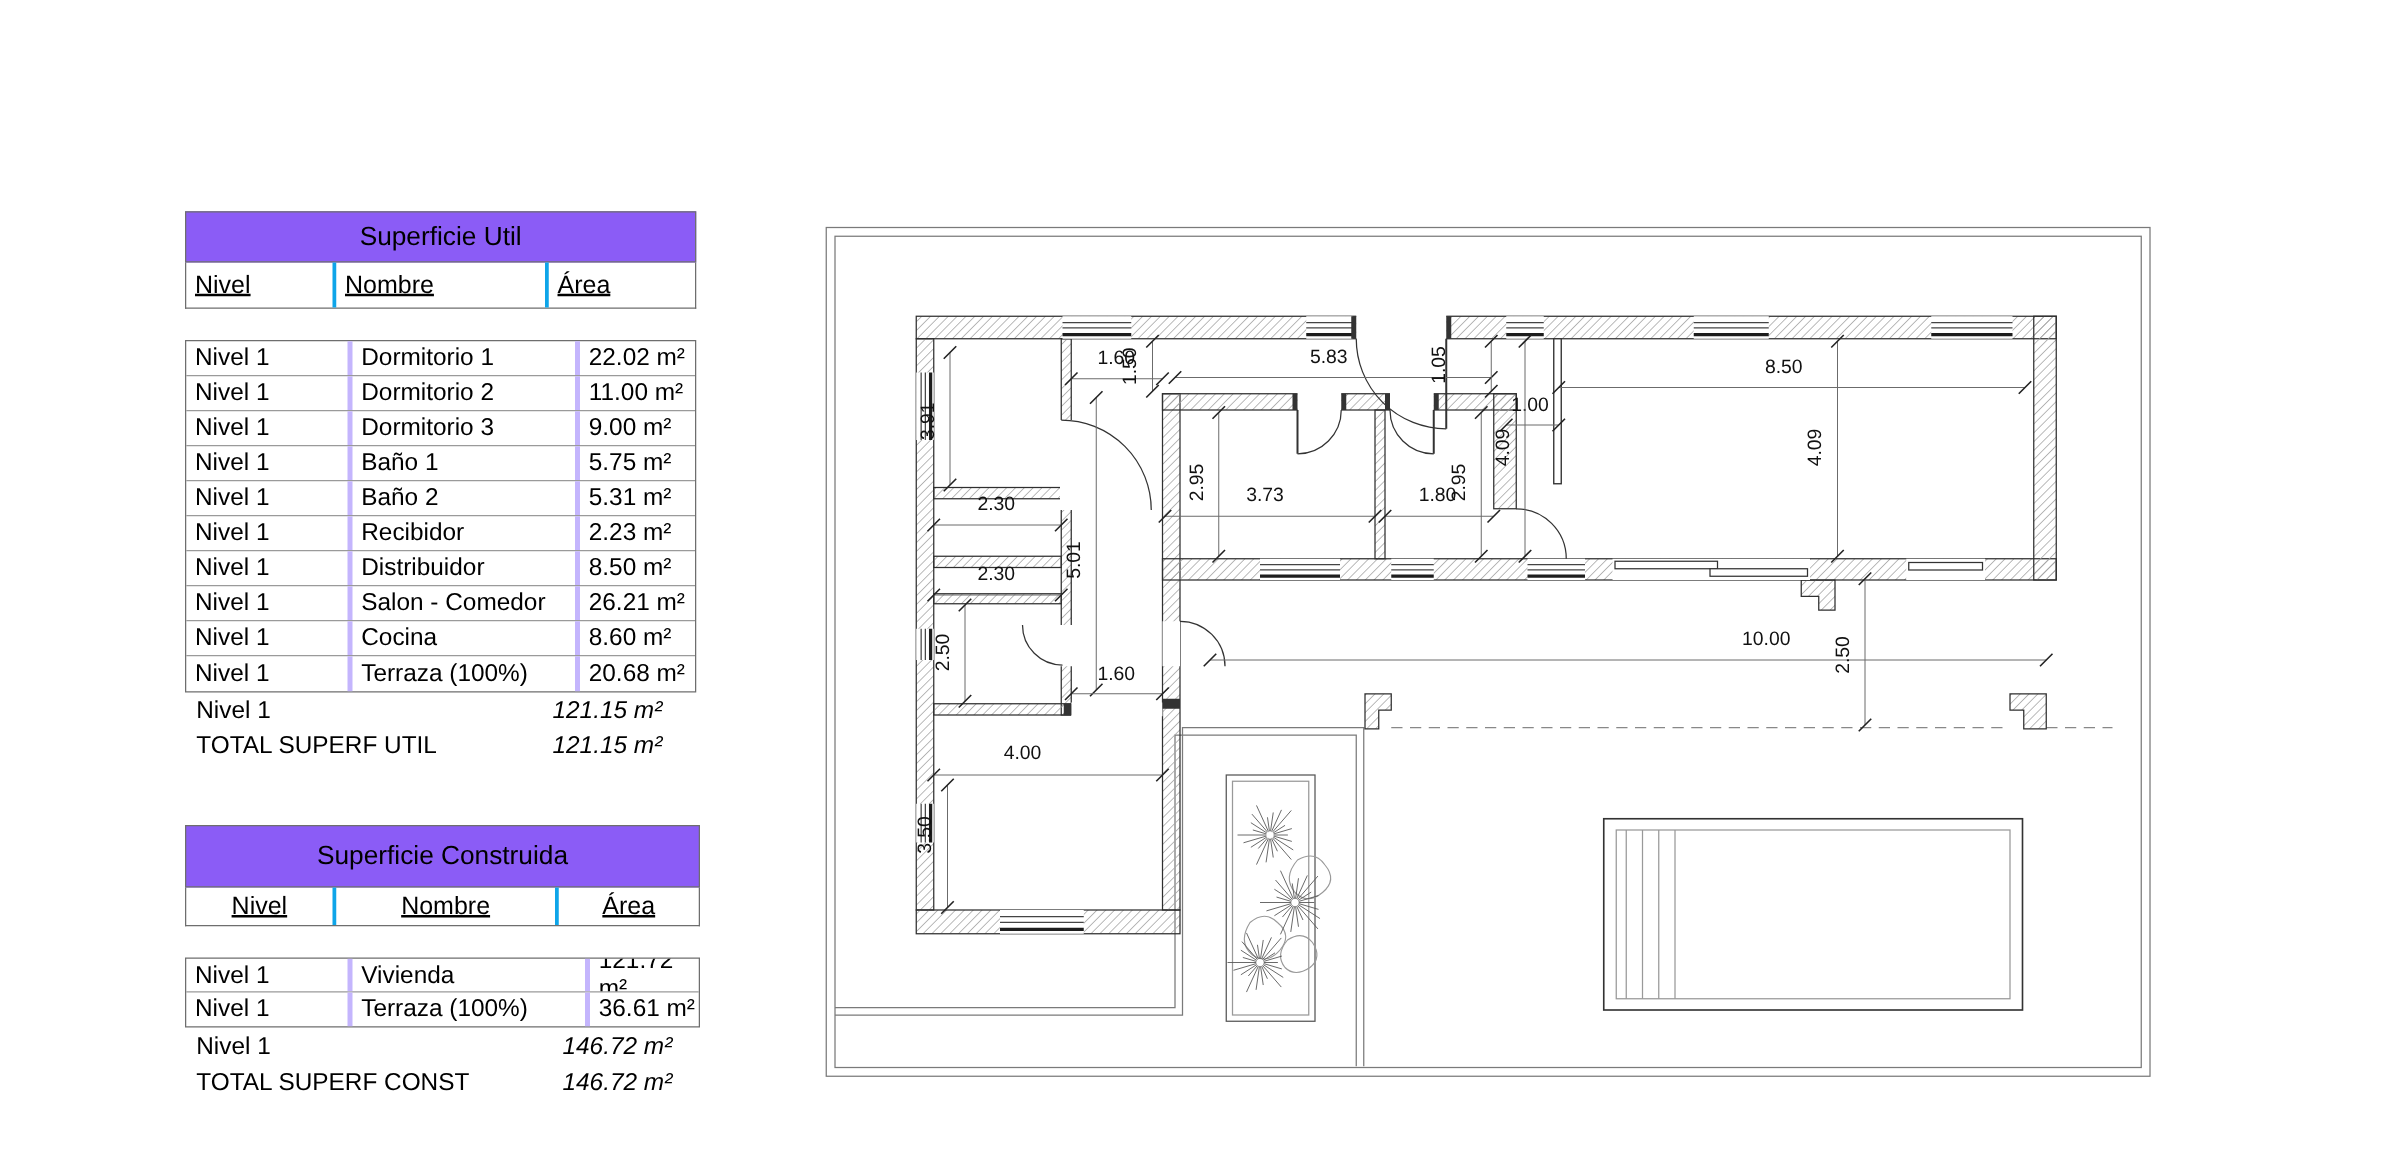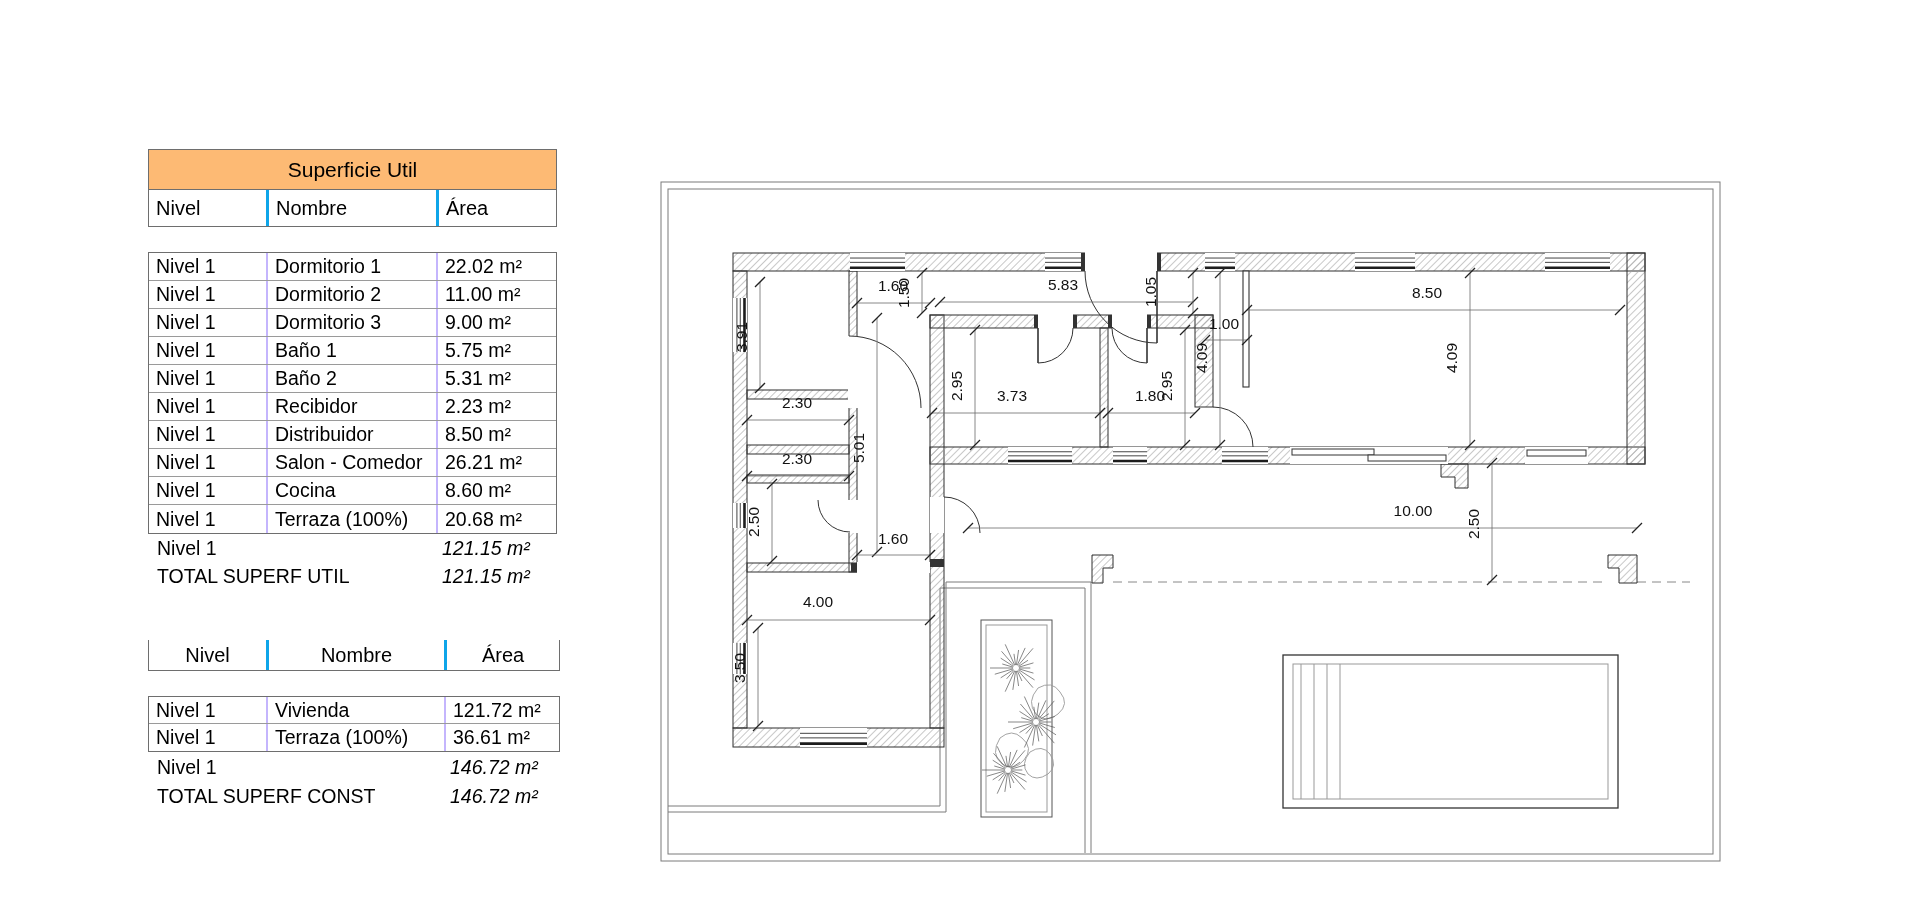--- a/index.html
+++ b/index.html
@@ -1,31 +1,31 @@
 <!DOCTYPE html>
 <html><head>
 <meta charset="utf-8">
 <style>
   html,body{margin:0;padding:0;background:#fff;}
   .page{position:relative;width:1920px;height:920px;background:#ffffff;overflow:hidden;
         font-family:"Liberation Sans",sans-serif;color:#000;}
   
   .tbl{position:absolute;}
   .tbl .titlebox{border:1px solid #6e6e6e;display:flex;align-items:center;justify-content:center;
-                 font-size:21px;background:#fdba74;}
-  .tbl .headbox{border:1px solid #6e6e6e;border-top:none;display:flex;align-items:center;font-size:20px;}
+                 font-size:21px;background:#8b5cf6;margin-top:20px;}
+  .tbl .headbox{border:1px solid #6e6e6e;border-top:none;display:flex;align-items:center;font-size:20px;text-decoration:underline;}
   .tbl .headbox .hc{height:100%;display:flex;align-items:center;padding-left:7px;box-sizing:border-box;}
   .tbl .headbox .hc + .hc{border-left:3px solid #0ea5e9;}
   .t2 .headbox .hc{justify-content:center;padding-left:0;}
   .tbl .databox{border:1px solid #6e6e6e;font-size:19.5px;}
   .tr{display:flex;align-items:center;border-bottom:1px solid #9a9a9a;box-sizing:border-box;}
   .databox .tr:last-child{border-bottom:none;}
   .t1 .tr{height:28px;} .t2 .tr{height:27px;}
   .td{height:100%;display:flex;align-items:center;padding-left:7px;box-sizing:border-box;overflow:hidden;}
-  .td + .td{border-left:2px solid #c4b5fd;}
+  .td + .td{border-left:4px solid #c4b5fd;margin-left:12px;}
   .t1 .c0{width:117px;} .t1 .c1{width:170px;} .t1 .c2{flex:1;}
   .t2 .c0{width:117px;} .t2 .c1{width:178px;} .t2 .c2{flex:1;}
   .sumrow{display:flex;align-items:center;font-size:19.5px;height:28px;}
   .sumrow .lab{padding-left:9px;}
   .sumrow .val{position:absolute;left:294px;font-style:italic;}
   .t2 .sumrow .val{left:302px;}
   .sumwrap{position:relative;}
   
   #plan{position:absolute;left:650px;top:170px;}
   .wall{fill:url(#hatch);stroke:#2f2f2f;stroke-width:1;}
@@ -124,20 +124,23 @@
         <span class="val">121.15 m²</span>
       </div>
       <div class="sumrow">
         <span class="lab">TOTAL SUPERF UTIL</span>
         <span class="val">121.15 m²</span>
       </div>
     </div>
   </div>
 
   <div class="tbl t2" style="left:148px;top:640px;width:412px;">
+    <div class="titlebox" style="height:48px;">
+      <span>Superficie Construida</span>
+    </div>
     <div class="headbox" style="height:30px;">
       <div class="hc c0">Nivel</div>
       <div class="hc c1">Nombre</div>
       <div class="hc c2">Área</div>
     </div>
     <div style="height:25px;"></div>
     <div class="databox">
         <div class="tr">
           <div class="td c0">Nivel 1</div>
           <div class="td c1">Vivienda</div>

